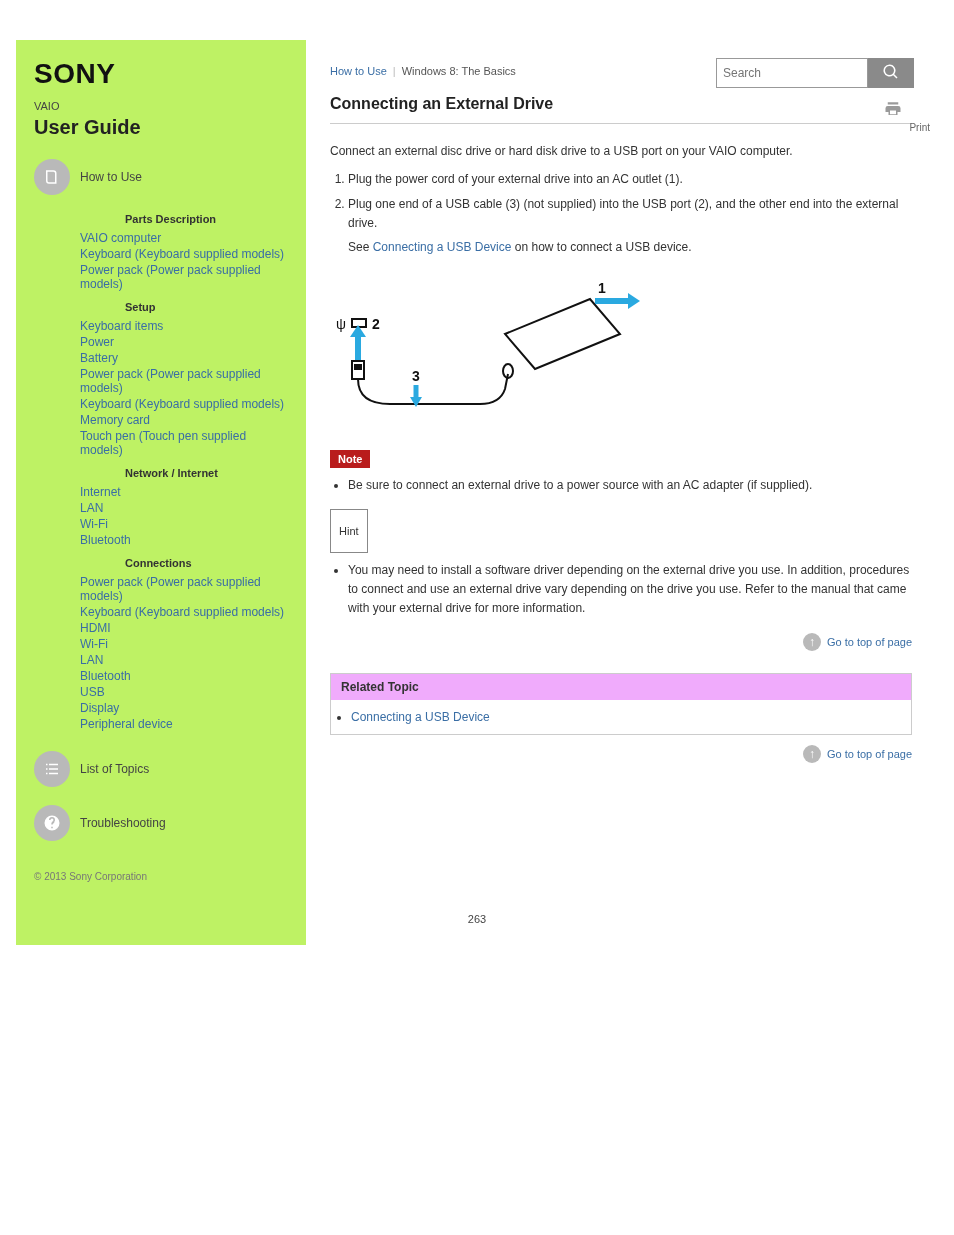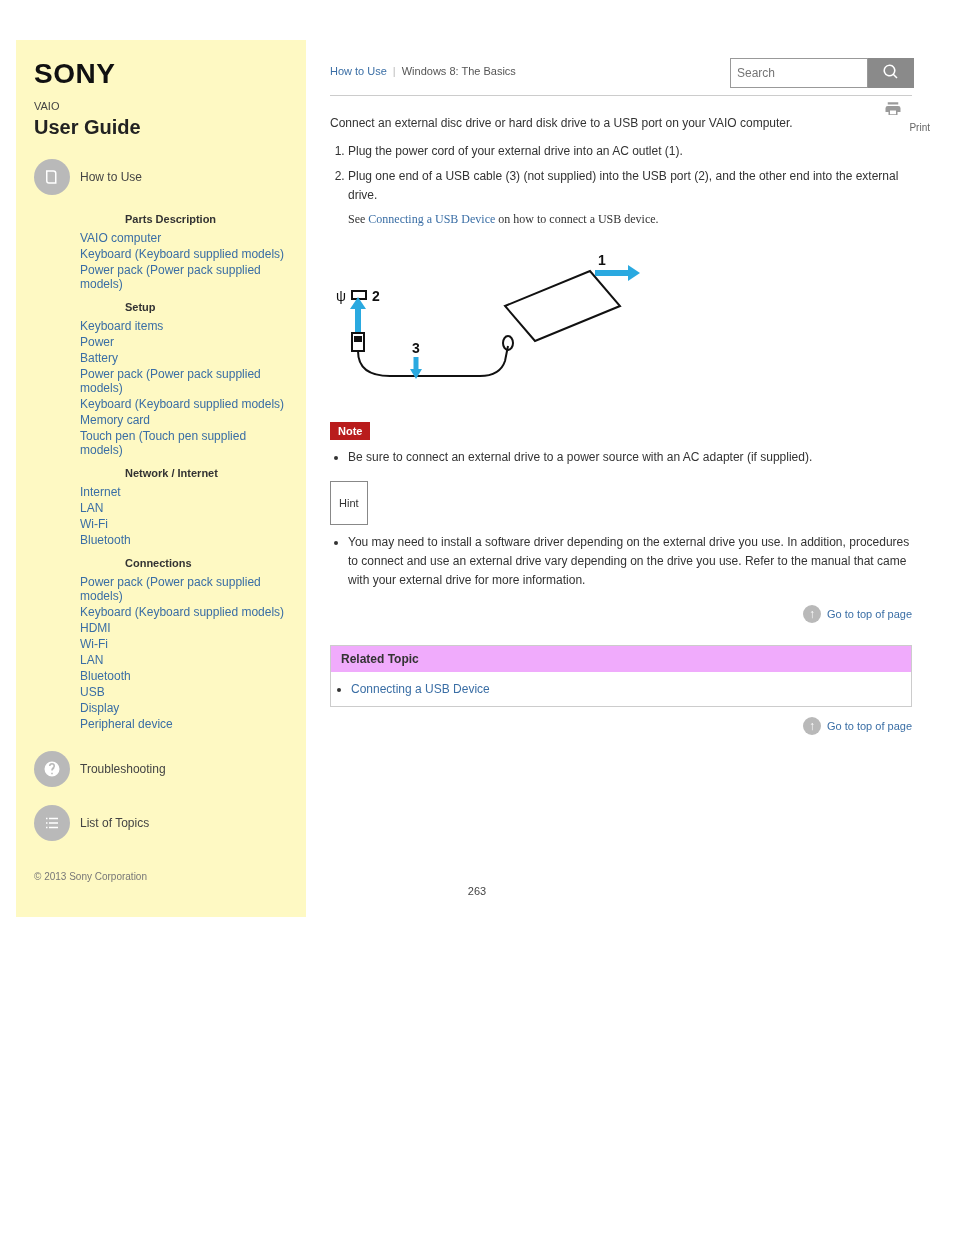--- a/index.html
+++ b/index.html
@@ -5,35 +5,35 @@
   * { box-sizing: border-box; margin: 0; padding: 0; }
   body { font-family: Arial, Helvetica, sans-serif; color: #333; background: #fff; }
   .page { width: 954px; margin: 0 auto; position: relative; }
 
   .sidebar {
     position: absolute;
     left: 16px;
     top: 40px;
     width: 290px;
     min-height: 970px;
-    background: #fef9c3;
+    background: #bef264;
     padding: 18px 18px 24px 18px;
   }
   .brand { font-family: "Arial Black", Arial, sans-serif; font-size: 28px; font-weight: 900; letter-spacing: 0.5px; color: #111; margin-bottom: 10px; }
   .product-label { font-size: 11px; color: #444; margin-bottom: 4px; }
   .product-model { font-size: 20px; color: #222; font-weight: bold; margin-bottom: 20px; }
 
   .side-icon { width: 36px; height: 36px; border-radius: 50%; background: #b9b9b9; display: inline-flex; align-items: center; justify-content: center; margin-right: 10px; }
   .side-row { display: flex; align-items: center; margin-bottom: 18px; cursor: pointer; }
   .side-row .txt { font-size: 12px; color: #444; }
   .side-sub .link { font-size: 12px; color: #3a6ea5; margin: 2px 0 2px 46px; display: block; }
   .side-subheading { font-size: 11px; font-weight: bold; color: #333; margin: 10px 0 6px 46px; padding-left: 45px; }
 
   .search-wrap { position: absolute; right: 40px; top: 58px; display: flex; }
-  .search-input { width: 138px; height: 30px; border: 1px solid #999; padding: 0 6px; font-size: 12px; }
+  .search-input { width: 152px; height: 30px; border: 1px solid #999; padding: 0 6px; font-size: 12px; }
   .search-btn { width: 46px; height: 30px; background: #8a8a8a; border: none; display: flex; align-items: center; justify-content: center; cursor: pointer; }
   .search-btn svg { width: 18px; height: 18px; }
 
   .main { margin-left: 330px; padding-right: 42px; padding-top: 65px; }
   .topbar { display: flex; align-items: center; justify-content: flex-start; font-size: 11px; color: #555; margin-bottom: 18px; }
   .topbar .tab-link { color: #3a6ea5; cursor: pointer; }
   .topbar .divider { margin: 0 6px; color: #bbb; }
   .print-icon { position: absolute; right: 52px; top: 100px; cursor: pointer; }
   .print-icon svg { width: 18px; height: 18px; }
   .print-label { position: absolute; right: 24px; top: 122px; font-size: 10px; color: #666; }
@@ -123,33 +123,33 @@
       <a class="link">USB</a>
       <a class="link">Display</a>
       <a class="link">Peripheral device</a>
     </div>
 
     <div style="height:18px"></div>
 
     <div class="side-row">
       <span class="side-icon">
         <svg viewBox="0 0 24 24" class="icon-svg" width="18" height="18">
-            <path d="M12 2a10 10 0 1 0 0 20 10 10 0 0 0 0-20zm1 17h-2v-2h2v2zm2.07-7.75-.9.92A3.48 3.48 0 0 0 13 14h-2v-.5a4.49 4.49 0 0 1 1.32-3.18l1.24-1.26A2 2 0 0 0 12 6a2 2 0 0 0-2 2H8a4 4 0 0 1 8 0 3.17 3.17 0 0 1-.93 2.25z"></path>
-          </svg>
-      </span>
-      <span class="txt">Troubleshooting</span>
+            <path d="M4 5h2v2H4V5zm4 0h12v2H8V5zM4 11h2v2H4v-2zm4 0h12v2H8v-2zM4 17h2v2H4v-2zm4 0h12v2H8v-2z"></path>
+          </svg>
+      </span>
+      <span class="txt">List of Topics</span>
     </div>
 
     <div class="side-row">
       <span class="side-icon">
         <svg viewBox="0 0 24 24" class="icon-svg" width="18" height="18">
-            <path d="M4 5h2v2H4V5zm4 0h12v2H8V5zM4 11h2v2H4v-2zm4 0h12v2H8v-2zM4 17h2v2H4v-2zm4 0h12v2H8v-2z"></path>
-          </svg>
-      </span>
-      <span class="txt">List of Topics</span>
+            <path d="M12 2a10 10 0 1 0 0 20 10 10 0 0 0 0-20zm1 17h-2v-2h2v2zm2.07-7.75-.9.92A3.48 3.48 0 0 0 13 14h-2v-.5a4.49 4.49 0 0 1 1.32-3.18l1.24-1.26A2 2 0 0 0 12 6a2 2 0 0 0-2 2H8a4 4 0 0 1 8 0 3.17 3.17 0 0 1-.93 2.25z"></path>
+          </svg>
+      </span>
+      <span class="txt">Troubleshooting</span>
     </div>
 
     <div style="margin-top:30px;font-size:10px;color:#777">© 2013 Sony Corporation</div>
   </aside>
 
   <div class="search-wrap">
     <input class="search-input" placeholder="Search" style="">
     <button class="search-btn">
       <span>
         <svg viewBox="0 0 24 24" fill="#fff">
@@ -168,29 +168,30 @@
   </div>
   <div class="print-label">Print</div>
 
   <main class="main">
     <div class="topbar">
       <span class="tab-link">How to Use</span>
       <span class="divider">|</span>
       <span>Windows 8: The Basics</span>
     </div>
 
+    <h1 class="h1">Connecting an External Drive</h1>
     <hr class="hr">
 
     <p class="para">Connect an external disc drive or hard disk drive to a USB port on your VAIO computer.</p>
 
     <ol class="ol">
       <li>Plug the power cord of your external drive into an AC outlet (1).</li>
       <li>
         <span>Plug one end of a USB cable (3) (not supplied) into the USB port (2), and the other end into the external drive.</span>
-        <div style="margin-top:4px;font-family:Liberation Serif, serif;">
+        <div style="margin-top:4px;">
           <span>See</span>
           <a style="color:#3a6ea5;cursor:pointer">Connecting a USB Device</a>
           <span> on how to connect a USB device.</span>
         </div>
       </li>
     </ol>
 
     <div class="diagram-wrap">
       <svg width="310" height="160" viewBox="0 0 310 160">
 

